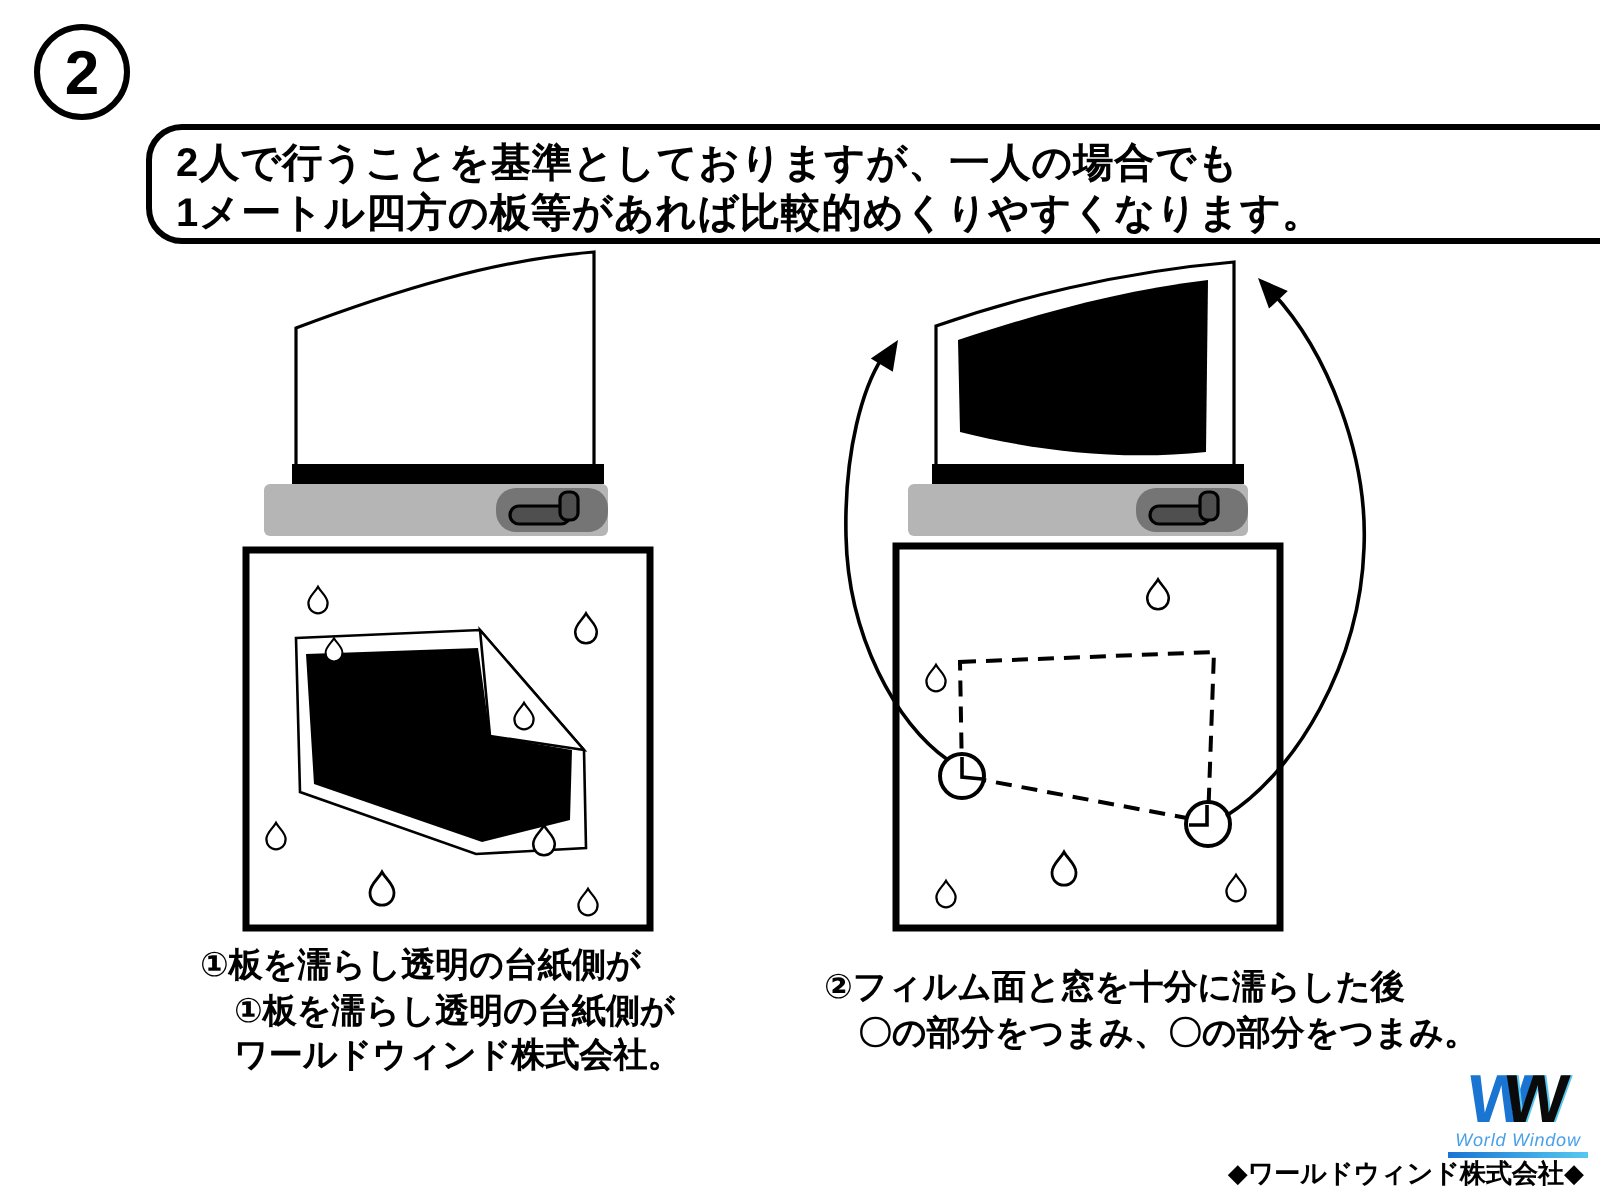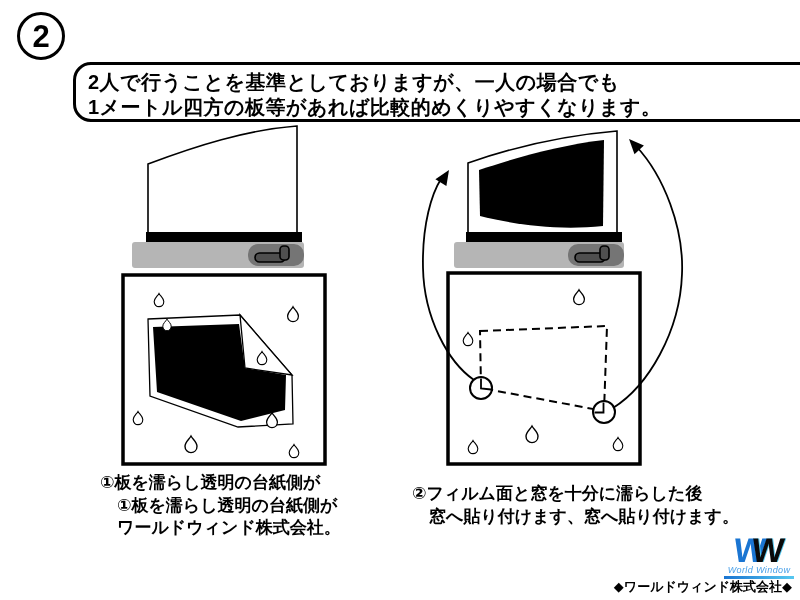--- a/index.html
+++ b/index.html
@@ -141,21 +141,21 @@
   </div>
 
   <div class="caption caption-left">
     <div>①板を濡らし透明の台紙側が</div>
     <div class="indent">①板を濡らし透明の台紙側が</div>
     <div class="indent">ワールドウィンド株式会社。</div>
   </div>
 
   <div class="caption caption-right">
     <div>②フィルム面と窓を十分に濡らした後</div>
-    <div class="indent">窓へ貼り付けます、窓へ貼り付けます。</div>
+    <div class="indent">〇の部分をつまみ、〇の部分をつまみ。</div>
   </div>
 
   <div class="logo">
     <div class="logo-ws"><span class="w1">W</span><span class="w2">W</span></div>
     <div class="logo-sub">World Window</div>
     <div class="logo-bar"></div>
   </div>
   <div class="company">◆ワールドウィンド株式会社◆</div>
 
 </div>

